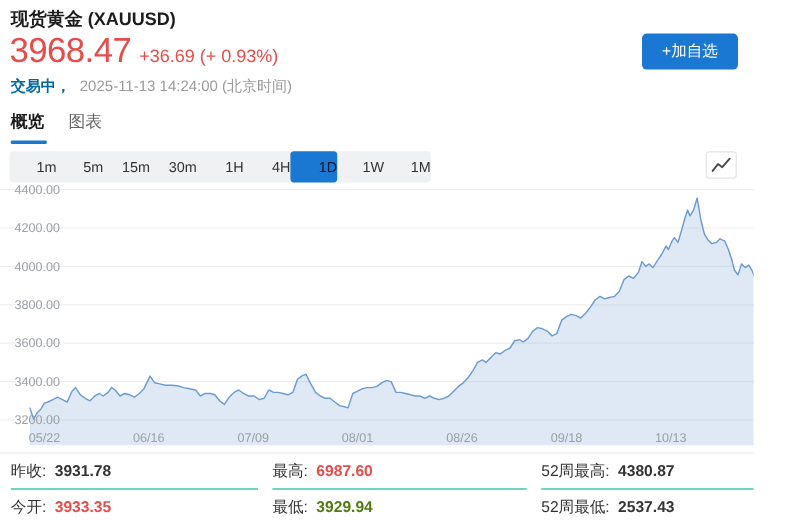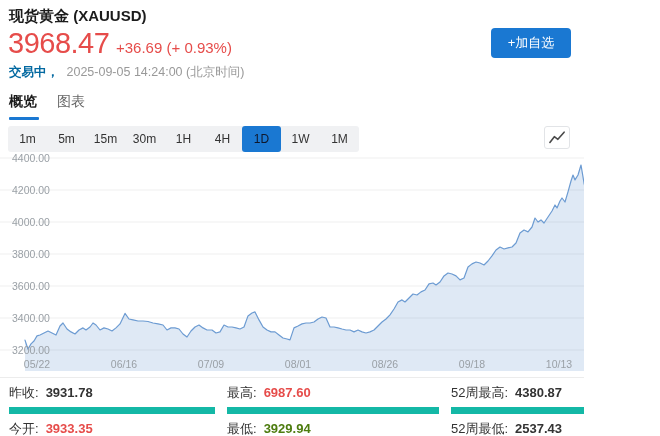--- a/index.html
+++ b/index.html
@@ -1,67 +1,67 @@
 <!DOCTYPE html>
 <html><head>
 <meta charset="utf-8">
 <style>
   html,body{margin:0;padding:0;background:#fff;}
   .page{position:relative;width:584px;height:436px;background:#fff;overflow:hidden;
-        font-family:"Liberation Sans","DejaVu Sans",sans-serif;color:#222;}
+        font-family:"Liberation Sans","DejaVu Sans",sans-serif;color:#222;padding-left:44px;}
   
   .title{position:absolute;left:9px;top:7px;font-size:15px;font-weight:700;color:#1c1c1c;}
   .price{position:absolute;left:8px;top:27px;font-size:29px;font-weight:400;color:#e64c4a;letter-spacing:-0.5px;}
   .change{position:absolute;left:116px;top:39px;font-size:15px;color:#e64c4a;}
   .add-btn{position:absolute;right:13px;top:28px;width:80px;height:30px;background:#1a78d2;color:#fff;
            border:none;border-radius:4px;font-size:13px;font-family:inherit;cursor:pointer;}
   .status-row{position:absolute;left:9px;top:64px;font-size:12.5px;}
   .status{color:#0369a1;font-weight:700;}
   .timestamp{color:#999;margin-left:4px;font-weight:400;}
   
   .tabs{position:absolute;left:9px;top:93px;display:flex;gap:20px;}
   .tab{font-size:14px;color:#666;padding-bottom:9px;cursor:pointer;position:relative;}
   .tab.active{color:#1c1c1c;font-weight:700;}
   .tab.active::after{content:"";position:absolute;left:0;bottom:0;width:30px;height:3px;background:#1a78d2;border-radius:1px;}
   
   .toolbar{position:absolute;left:8px;top:126px;height:26px;display:flex;align-items:center;
            background:#f0f1f3;border-radius:3px;}
-  .tf-btn{width:39px;height:26px;line-height:26px;text-align:center;font-size:12px;color:#333;
+  .tf-btn{width:39px;height:26px;line-height:26px;text-align:right;font-size:12px;color:#333;
           border:none;background:transparent;border-radius:3px;font-family:inherit;cursor:pointer;padding:0;}
   .tf-btn.active{background:#1a78d2;color:#0f172a;}
   .chart-type-btn{position:absolute;right:14px;top:126px;width:26px;height:23px;background:#fff;
           border:1px solid #e2e4e7;border-radius:3px;display:flex;align-items:center;justify-content:center;
           cursor:pointer;padding:0;}
   
   .chart-wrap{position:absolute;left:0;top:150px;width:660px;height:224px;}
   
   .stats{position:absolute;left:0;top:377px;width:660px;border-top:1px solid #ececec;
          display:grid;grid-template-columns:206px 212px auto;column-gap:12px;padding:0 12px 0 9px;box-sizing:border-box;}
-  .stat-cell{height:29px;display:flex;align-items:center;border-bottom:7px solid #14b8a6;font-size:13px;}
+  .stat-cell{height:29px;display:flex;align-items:center;border-bottom:1px solid #14b8a6;font-size:13px;}
   .stat-label{color:#333;margin-right:7px;}
   .stat-value{font-weight:700;}
   .tone-dark{color:#333;}
   .tone-red{color:#e64c4a;}
   .tone-green{color:#4d7c0f;}
 </style>
 </head>
 <body>
 
 <div class="page">
 
   <div class="title">现货黄金 (XAUUSD)</div>
 
   <div class="price">3968.47</div>
   <div class="change">+36.69 (+ 0.93%)</div>
 
   <button class="add-btn">+加自选</button>
 
   <div class="status-row">
     <span class="status">交易中，</span>
-    <span class="timestamp">2025-09-05 14:24:00 (北京时间)</span>
+    <span class="timestamp">2025-11-13 14:24:00 (北京时间)</span>
   </div>
 
   <nav class="tabs">
     <div class="tab active">概览</div>
     <div class="tab">图表</div>
   </nav>
 
   <div class="toolbar">
       <button class="tf-btn">1m</button>
       <button class="tf-btn">5m</button>

